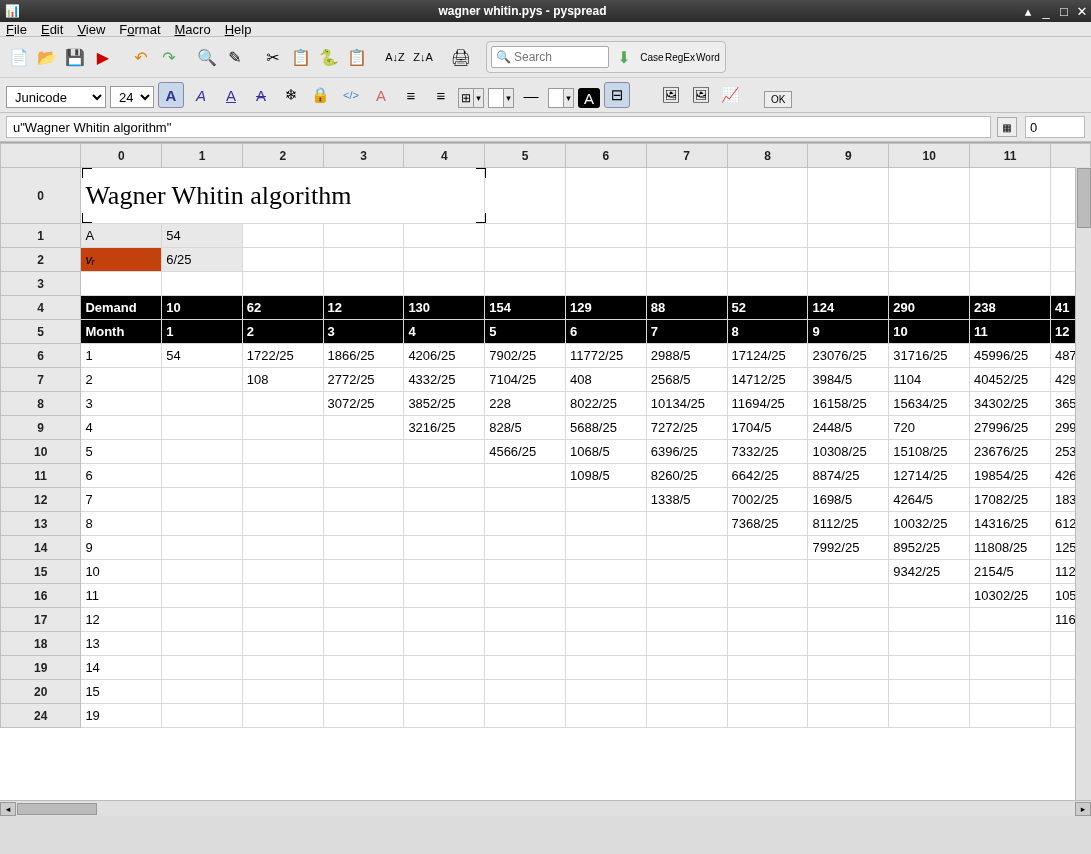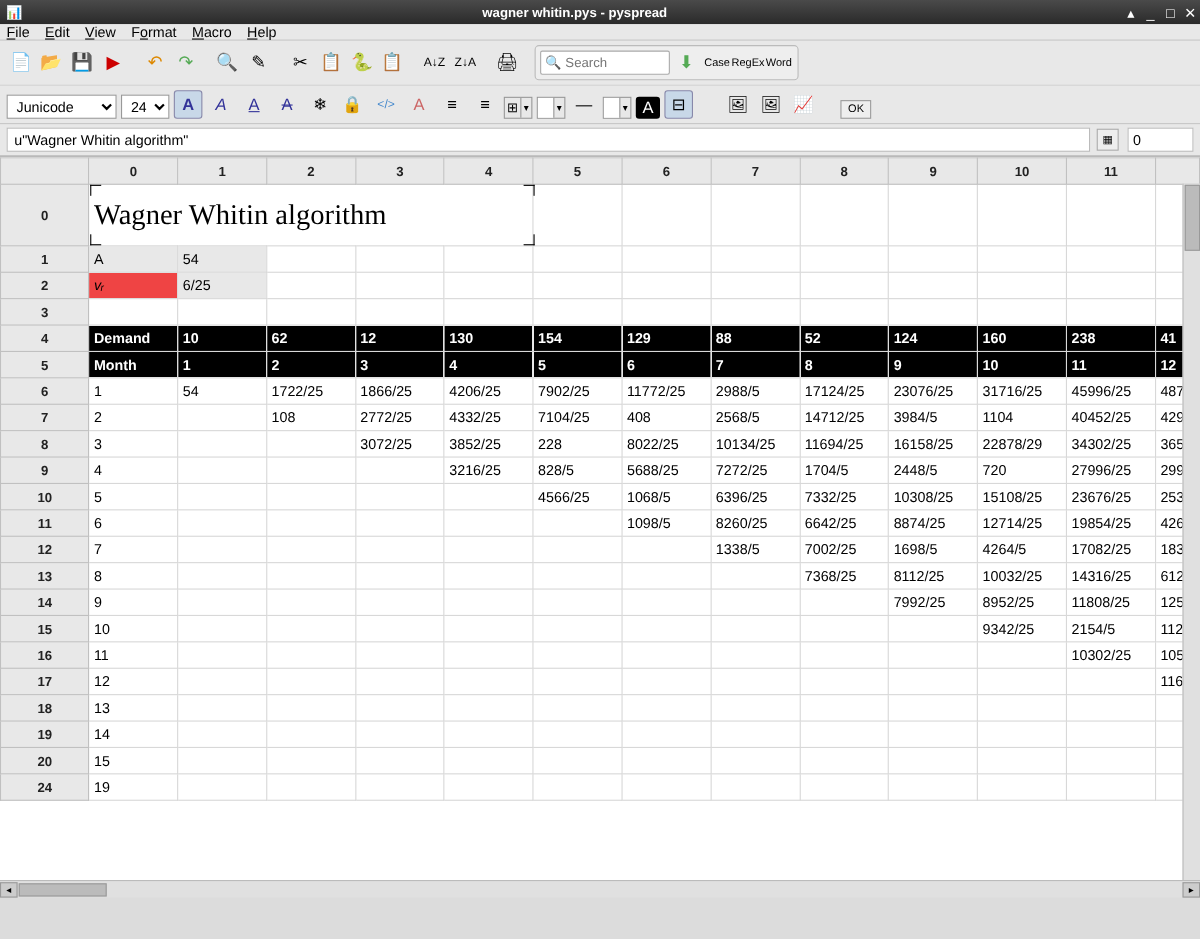--- a/index.html
+++ b/index.html
@@ -43,21 +43,21 @@
 .grid th { background: #e8e8e8; border: 1px solid #c0c0c0; font-size: 12px; font-weight: bold; color: #222; height: 24px; }
 .grid th.col { width: 81px; }
 .grid th.row { width: 81px; height: 24px; }
 .grid th.corner { width: 81px; height: 24px; }
 .grid td { border: 1px solid #d8d8d8; font-size: 13px; padding: 2px 4px; height: 24px; vertical-align: middle; overflow: hidden; white-space: nowrap; }
 .grid tr.r0 td, .grid tr.r0 th.row { height: 56px; }
 .grid td.title-cell { font-family: Georgia, serif; font-size: 26px; font-weight: normal; border: none; }
 .sel-mark { position: absolute; border: 1px solid #000; pointer-events: none; }
 .grid tr.hdr td { background: #000; color: #fff; font-weight: bold; }
 .grid td.gray { background: #e8e8e8; }
-.grid td.grayit { background: #ef4444; font-style: italic; }
+.grid td.grayit { background: #c2410c; font-style: italic; }
 
 .scrollbar-v { position: absolute; right: 0; top: 24px; bottom: 0; width: 16px; background: #e0e0e0; border-left: 1px solid #bbb; }
 .scrollbar-v .thumb { background: #bbb; width: 14px; height: 60px; margin: 1px; border: 1px solid #999; }
 .hscroll { height: 16px; background: #e0e0e0; border-top: 1px solid #bbb; display: flex; align-items: center; }
 .hscroll .arrow { width: 16px; height: 14px; border: 1px solid #999; background: #ccc; font-size: 9px; display: flex; align-items: center; justify-content: center; }
 .hscroll .track { flex: 1; height: 14px; position: relative; }
 .hscroll .thumb { position: absolute; left: 1px; width: 80px; height: 12px; top: 1px; background: #bbb; border: 1px solid #999; }
 </style>
 </head>
 <body>
@@ -248,21 +248,21 @@
           <td class="">Demand</td>
           <td class="">10</td>
           <td class="">62</td>
           <td class="">12</td>
           <td class="">130</td>
           <td class="">154</td>
           <td class="">129</td>
           <td class="">88</td>
           <td class="">52</td>
           <td class="">124</td>
-          <td class="">160</td>
+          <td class="">290</td>
           <td class="">238</td>
           <td>41</td>
         </tr>
         <tr class=" hdr">
           <th class="row">5</th>
           <td class="">Month</td>
           <td class="">1</td>
           <td class="">2</td>
           <td class="">3</td>
           <td class="">4</td>
@@ -312,21 +312,21 @@
           <td class="">3</td>
           <td class=""></td>
           <td class=""></td>
           <td class="">3072/25</td>
           <td class="">3852/25</td>
           <td class="">228</td>
           <td class="">8022/25</td>
           <td class="">10134/25</td>
           <td class="">11694/25</td>
           <td class="">16158/25</td>
-          <td class="">22878/29</td>
+          <td class="">15634/25</td>
           <td class="">34302/25</td>
           <td>3651</td>
         </tr>
         <tr class="">
           <th class="row">9</th>
           <td class="">4</td>
           <td class=""></td>
           <td class=""></td>
           <td class=""></td>
           <td class="">3216/25</td>

